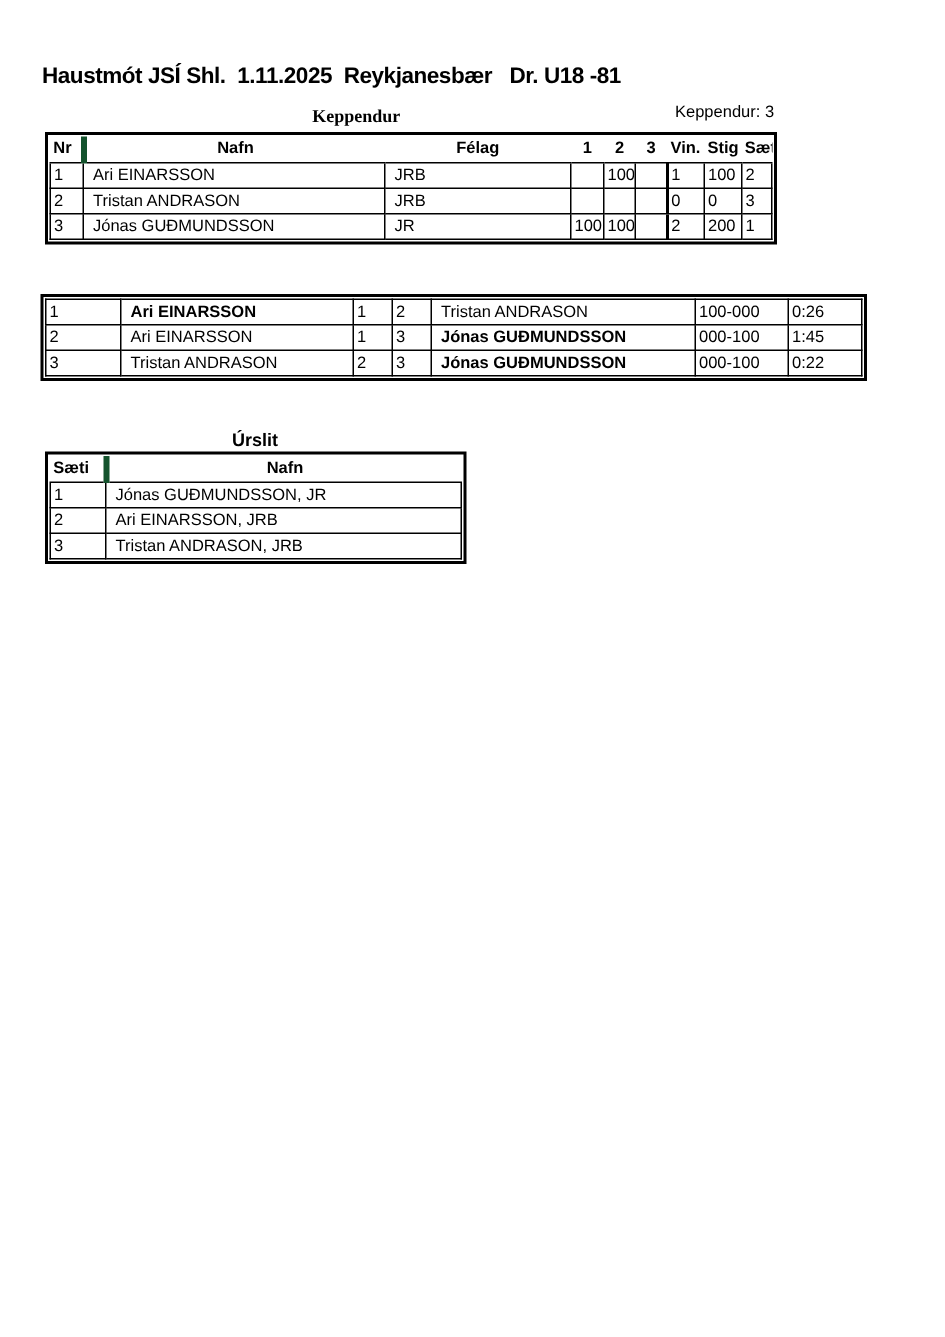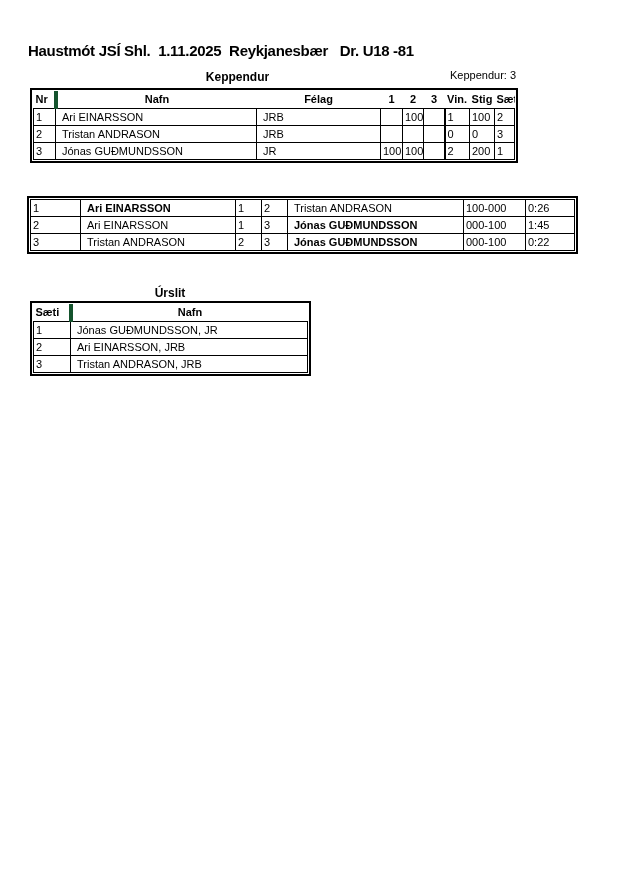--- a/index.html
+++ b/index.html
@@ -71,21 +71,21 @@
   #t2 { width: 544px; }
   #t3 { width: 274px; }
 </style>
 </head>
 <body>
 
 <div id="page">
 
   <div class="main-title">Haustmót JSÍ Shl.  1.11.2025  Reykjanesbær   Dr. U18 -81</div>
 
-  <div class="section-title" style="left:30px; top:70px; width:415px;">Keppendur</div>
+  <div class="section-title" style="left:30px; top:70px; width:415px;font-family:Liberation Serif, serif;">Keppendur</div>
 
   <div class="count-label">Keppendur: 3</div>
 
   <div class="tbl-wrap" style="left:30px; top:88px;">
     <table id="t1">
       <colgroup>
         <col style="width:22px">
           <col style="width:201px">
           <col style="width:124px">
         <col style="width:22px">

